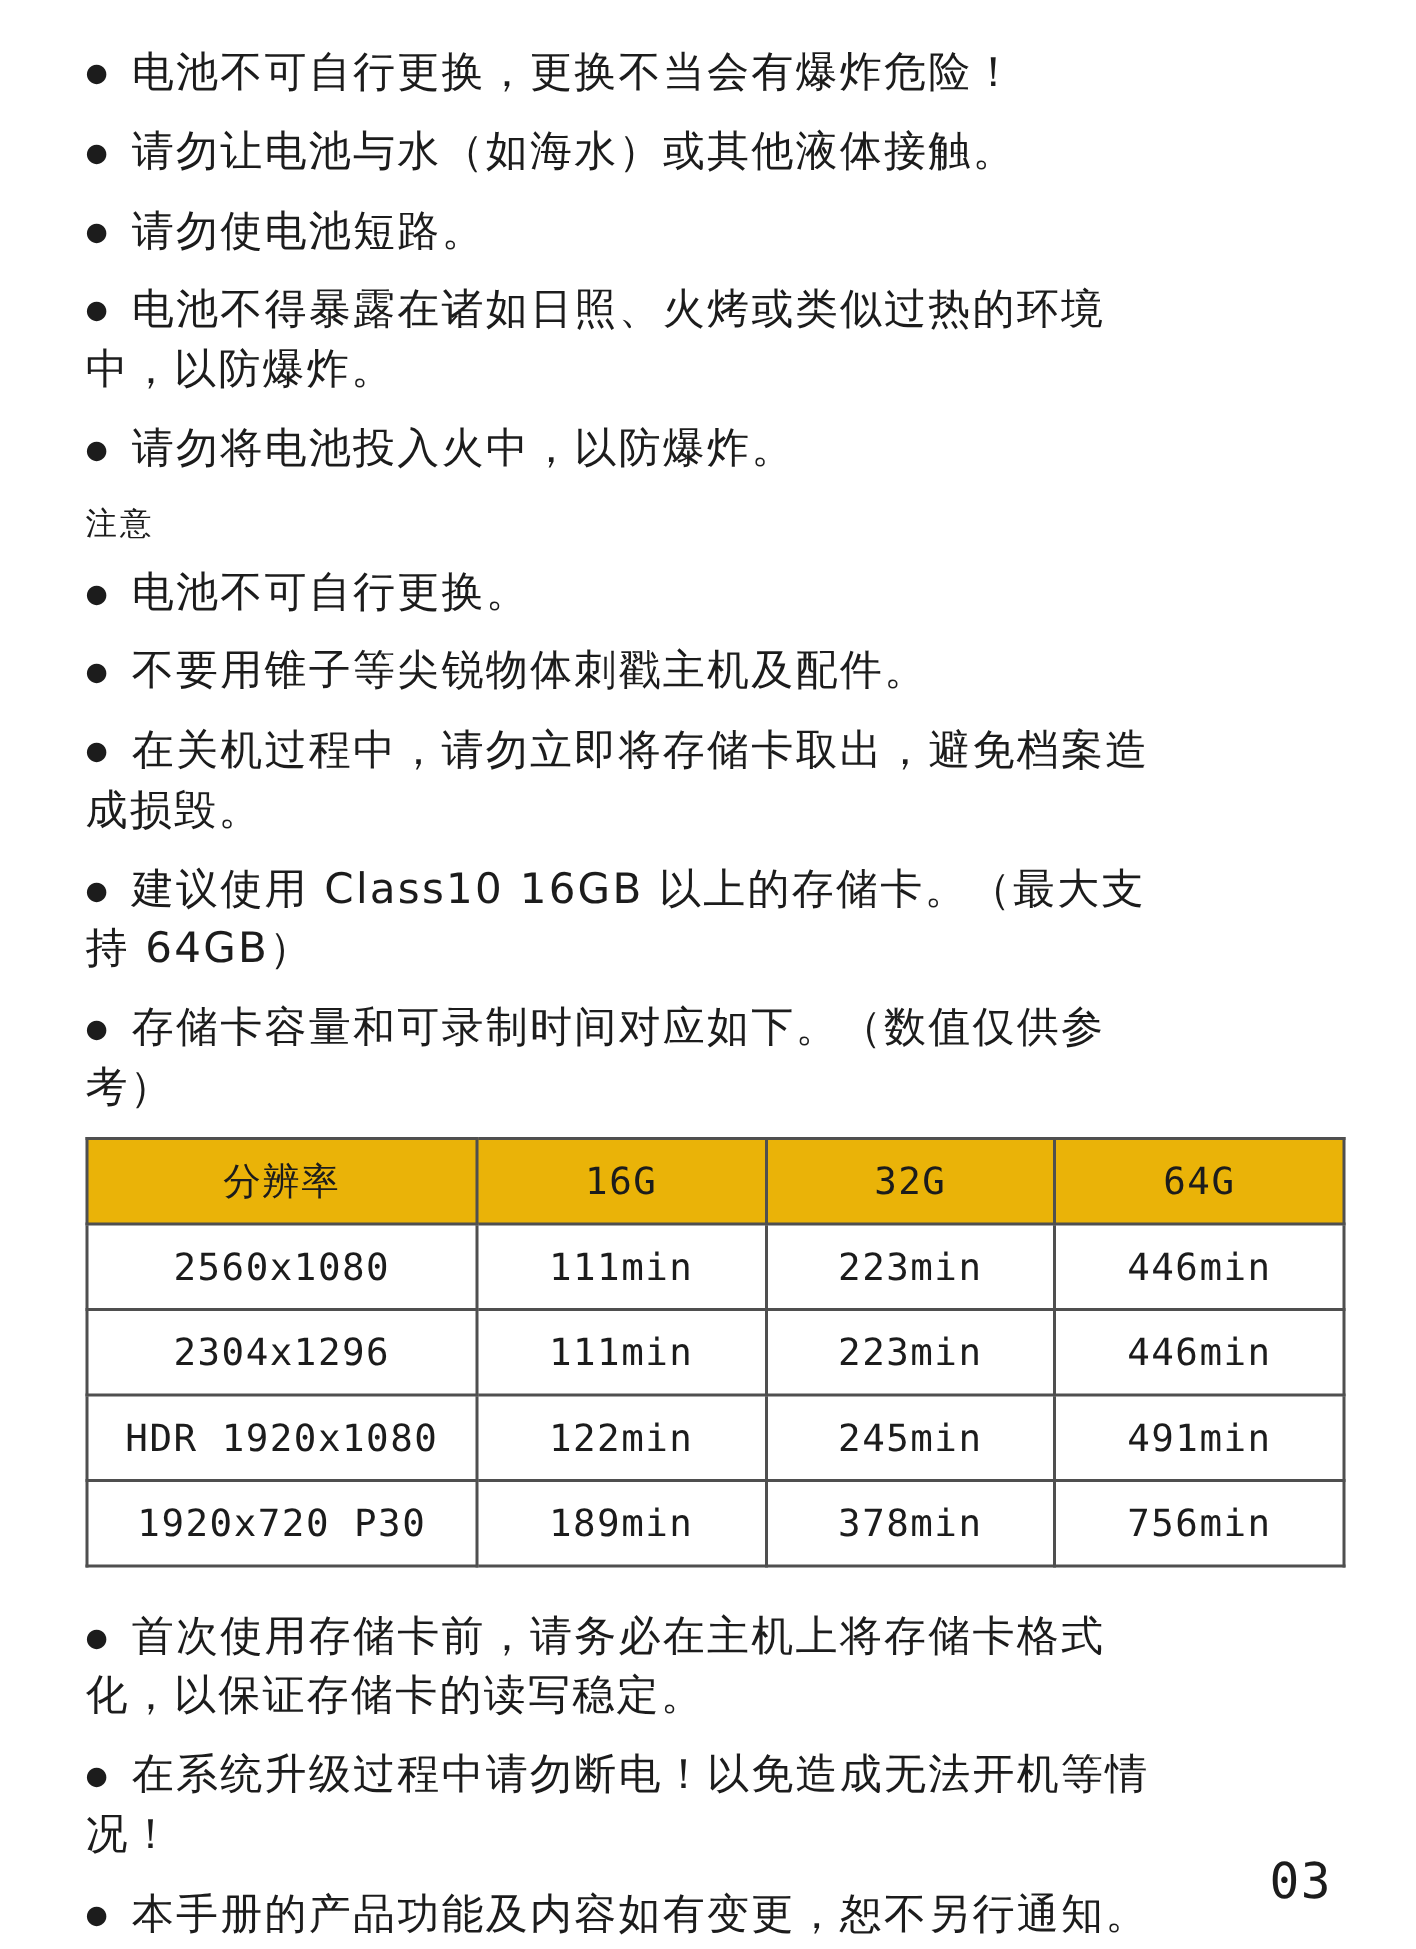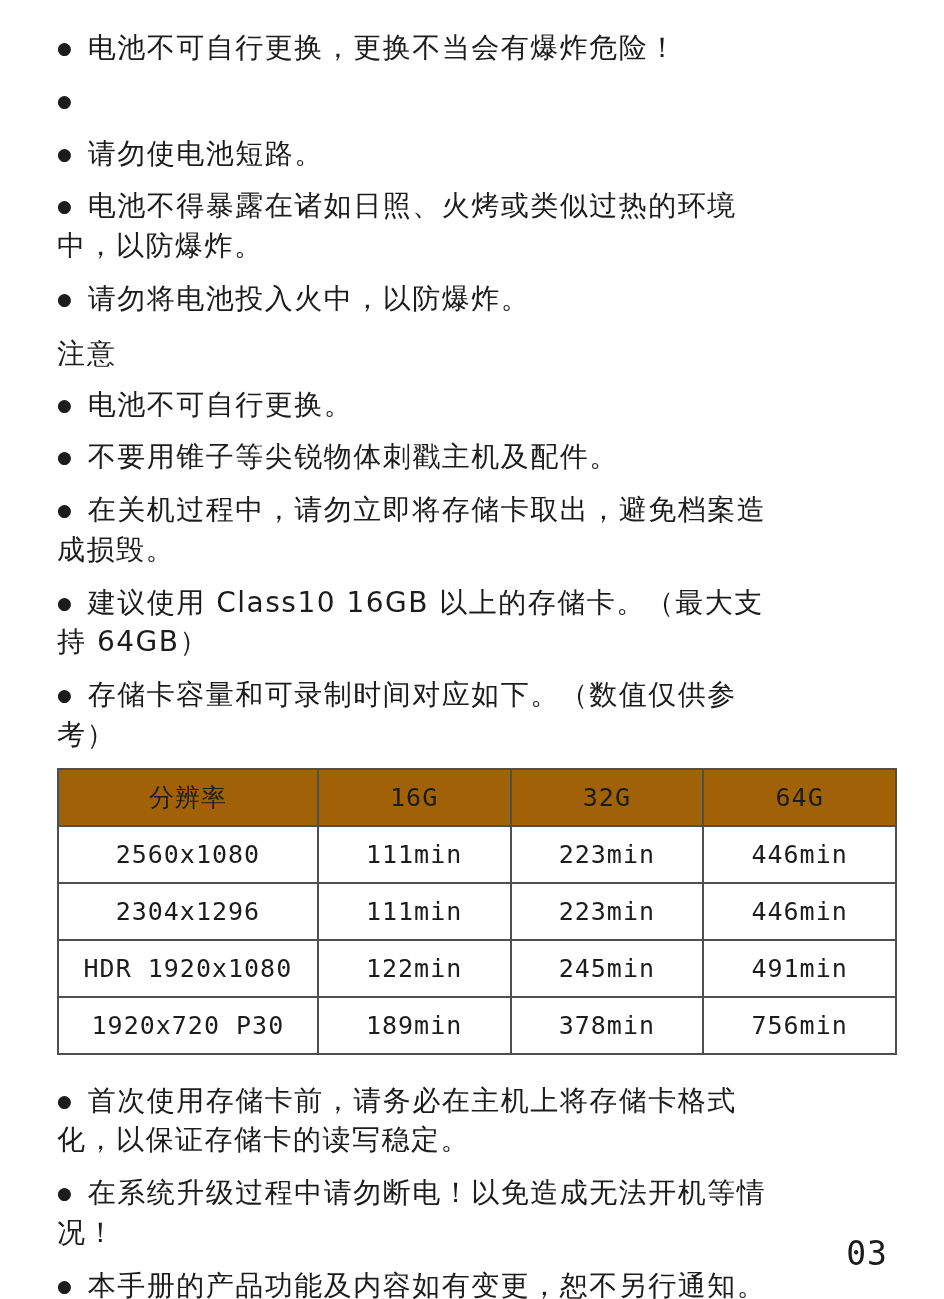--- a/index.html
+++ b/index.html
@@ -31,21 +31,21 @@
     display: inline;
   }
   .bullet-marker::before {
     content: "●";
     font-size: 17px;
     vertical-align: 3px;
     margin-right: 16px;
     letter-spacing: 0;
   }
   .section-heading {
-    font-size: 28px;
+    font-size: 21px;
     font-weight: normal;
     letter-spacing: 2px;
     margin: 16px 0 12px 0;
   }
   .notice-list {
     margin-top: 0;
   }
   table.rec-table {
     border-collapse: collapse;
     width: 840px;
@@ -58,42 +58,42 @@
     height: 55px;
     text-align: center;
     vertical-align: middle;
     font-size: 25px;
     font-weight: normal;
     letter-spacing: 1px;
     font-family: "DejaVu Sans Mono", "DejaVu Sans", "Liberation Mono", monospace;
     padding: 0 4px;
   }
   table.rec-table th {
-    background: #a16207;
+    background: #eab308;
     margin-left: 32px;
   }
   col.col-res { width: 31%; }
   col.col-cap { width: 23%; }
   .page-number {
     position: absolute;
     top: 1234px;
     right: 56px;
     font-size: 33px;
     letter-spacing: 1px;
     font-family: "DejaVu Sans Mono", "DejaVu Sans", monospace;
   }
 </style>
 </head>
 <body>
 
 <div class="page">
 
   <div>
     <p class="bullet-item"><span class="bullet-marker"></span><span>电池不可自行更换，更换不当会有爆炸危险！</span></p>
-    <p class="bullet-item"><span class="bullet-marker"></span></p>
+    <p class="bullet-item"><span class="bullet-marker"></span><span>请勿让电池与水（如海水）或其他液体接触。</span></p>
     <p class="bullet-item"><span class="bullet-marker"></span><span>请勿使电池短路。</span></p>
     <p class="bullet-item"><span class="bullet-marker"></span><span>电池不得暴露在诸如日照、火烤或类似过热的环境中，以防爆炸。</span></p>
     <p class="bullet-item"><span class="bullet-marker"></span><span>请勿将电池投入火中，以防爆炸。</span></p>
   </div>
 
   <h2 class="section-heading">注意</h2>
 
   <div class="notice-list">
     <p class="bullet-item"><span class="bullet-marker"></span><span>电池不可自行更换。</span></p>
     <p class="bullet-item"><span class="bullet-marker"></span><span>不要用锥子等尖锐物体刺戳主机及配件。</span></p>

